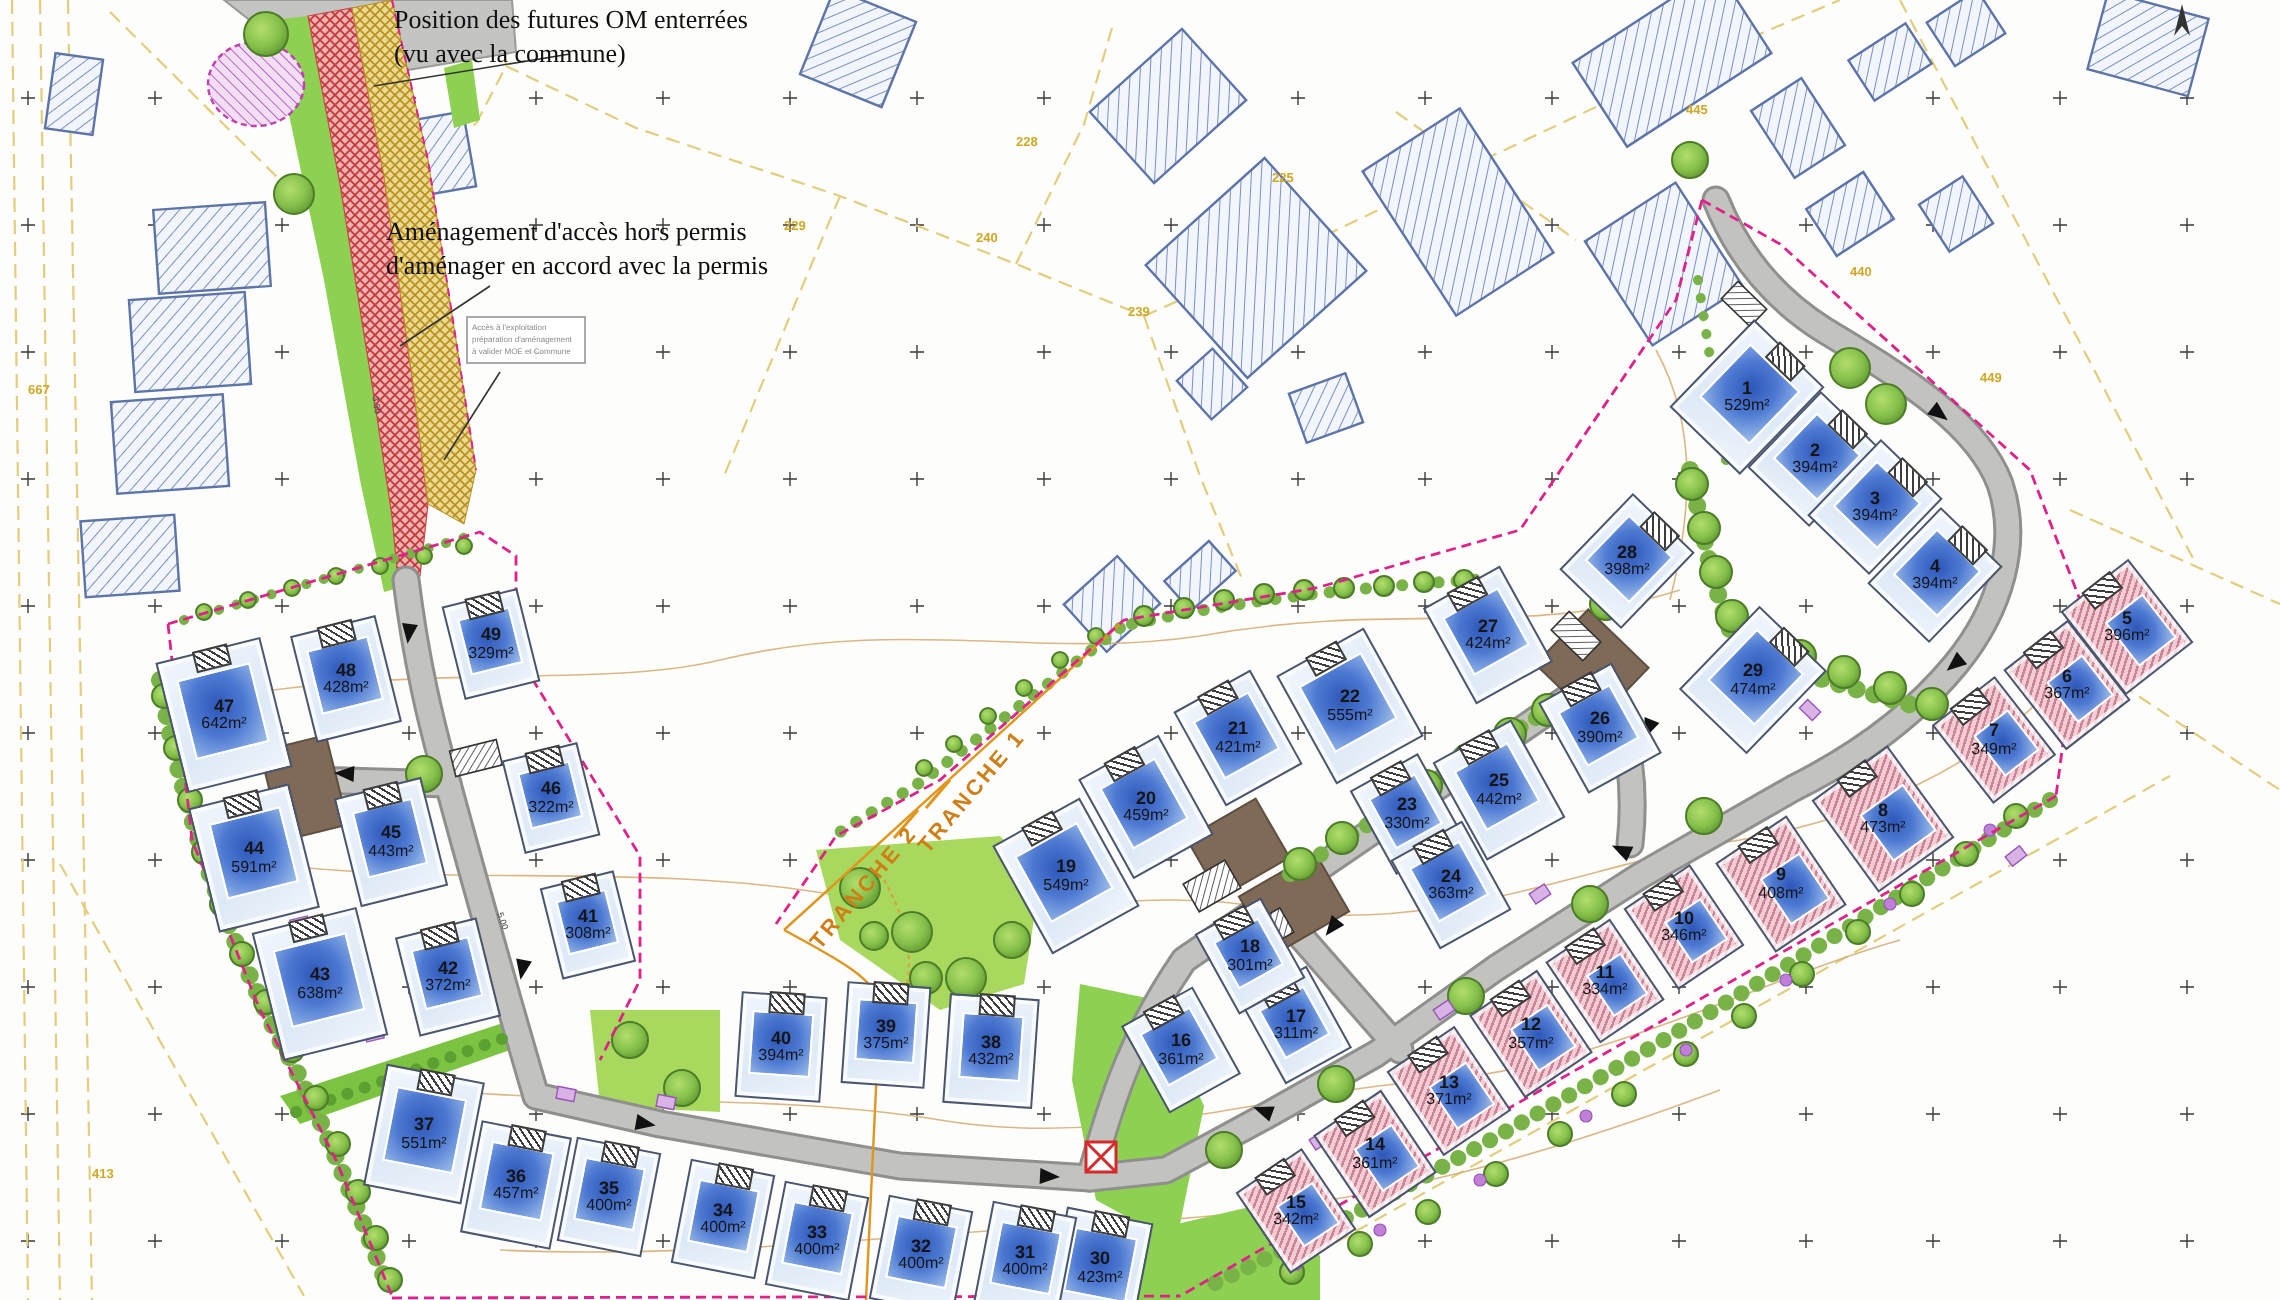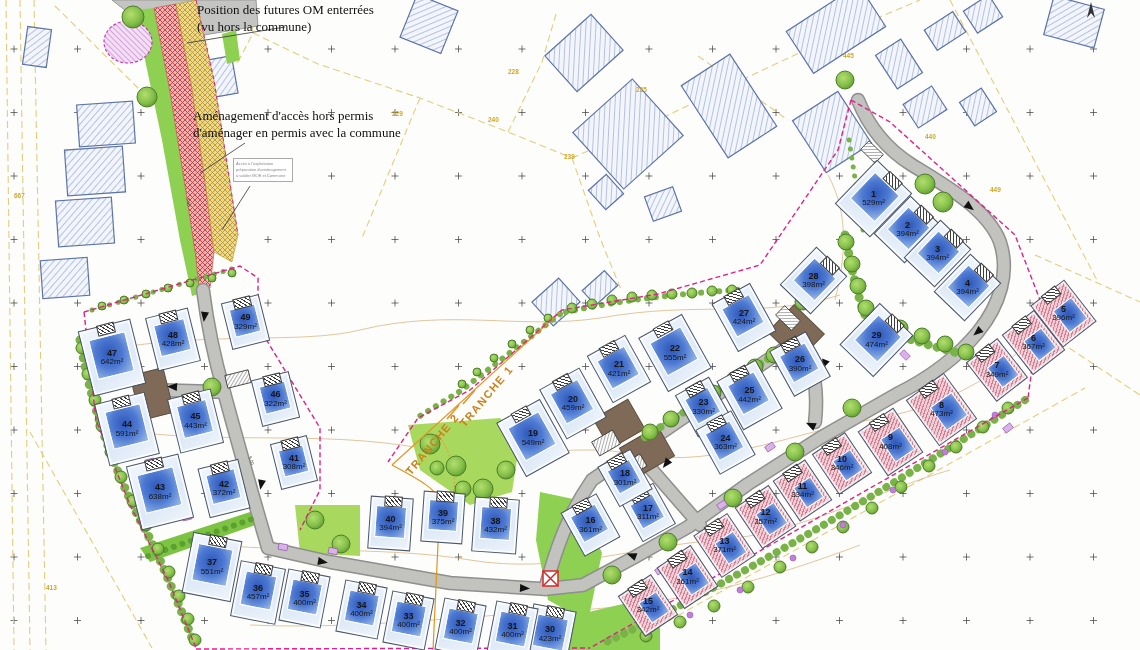--- a/index.html
+++ b/index.html
@@ -510,25 +510,25 @@
       <path d="M 285,27 L 187,43"></path>
       <path d="M 245,143 L 200,173"></path>
       <path d="M 250,186 L 222,230"></path>
     </g>
 
     <path d="M 1087,18 L 1091,2 L 1095,18 L 1091,13 Z" fill="#333333"></path>
   </svg>
 
   <div class="note" style="left:197px;top:2px;">
     <div>Position des futures OM enterrées</div>
-    <div>(vu hors la commune)</div>
+    <div>(vu avec la commune)</div>
   </div>
   <div class="note" style="left:193px;top:108px;">
     <div>Aménagement d'accès hors permis</div>
-    <div>d'aménager en permis avec la commune</div>
+    <div>d'aménager en accord avec la permis</div>
   </div>
   <div class="smallbox">
     <div>Accès à l'exploitation</div>
     <div>préparation d'aménagement</div>
     <div>à valider MOE et Commune</div>
   </div>
   <div class="tranche" style="left:448px;top:390px;">TRANCHE 1</div>
   <div class="tranche" style="left:394px;top:438px;">TRANCHE 2</div>
 
   <div id="lots-layer">

